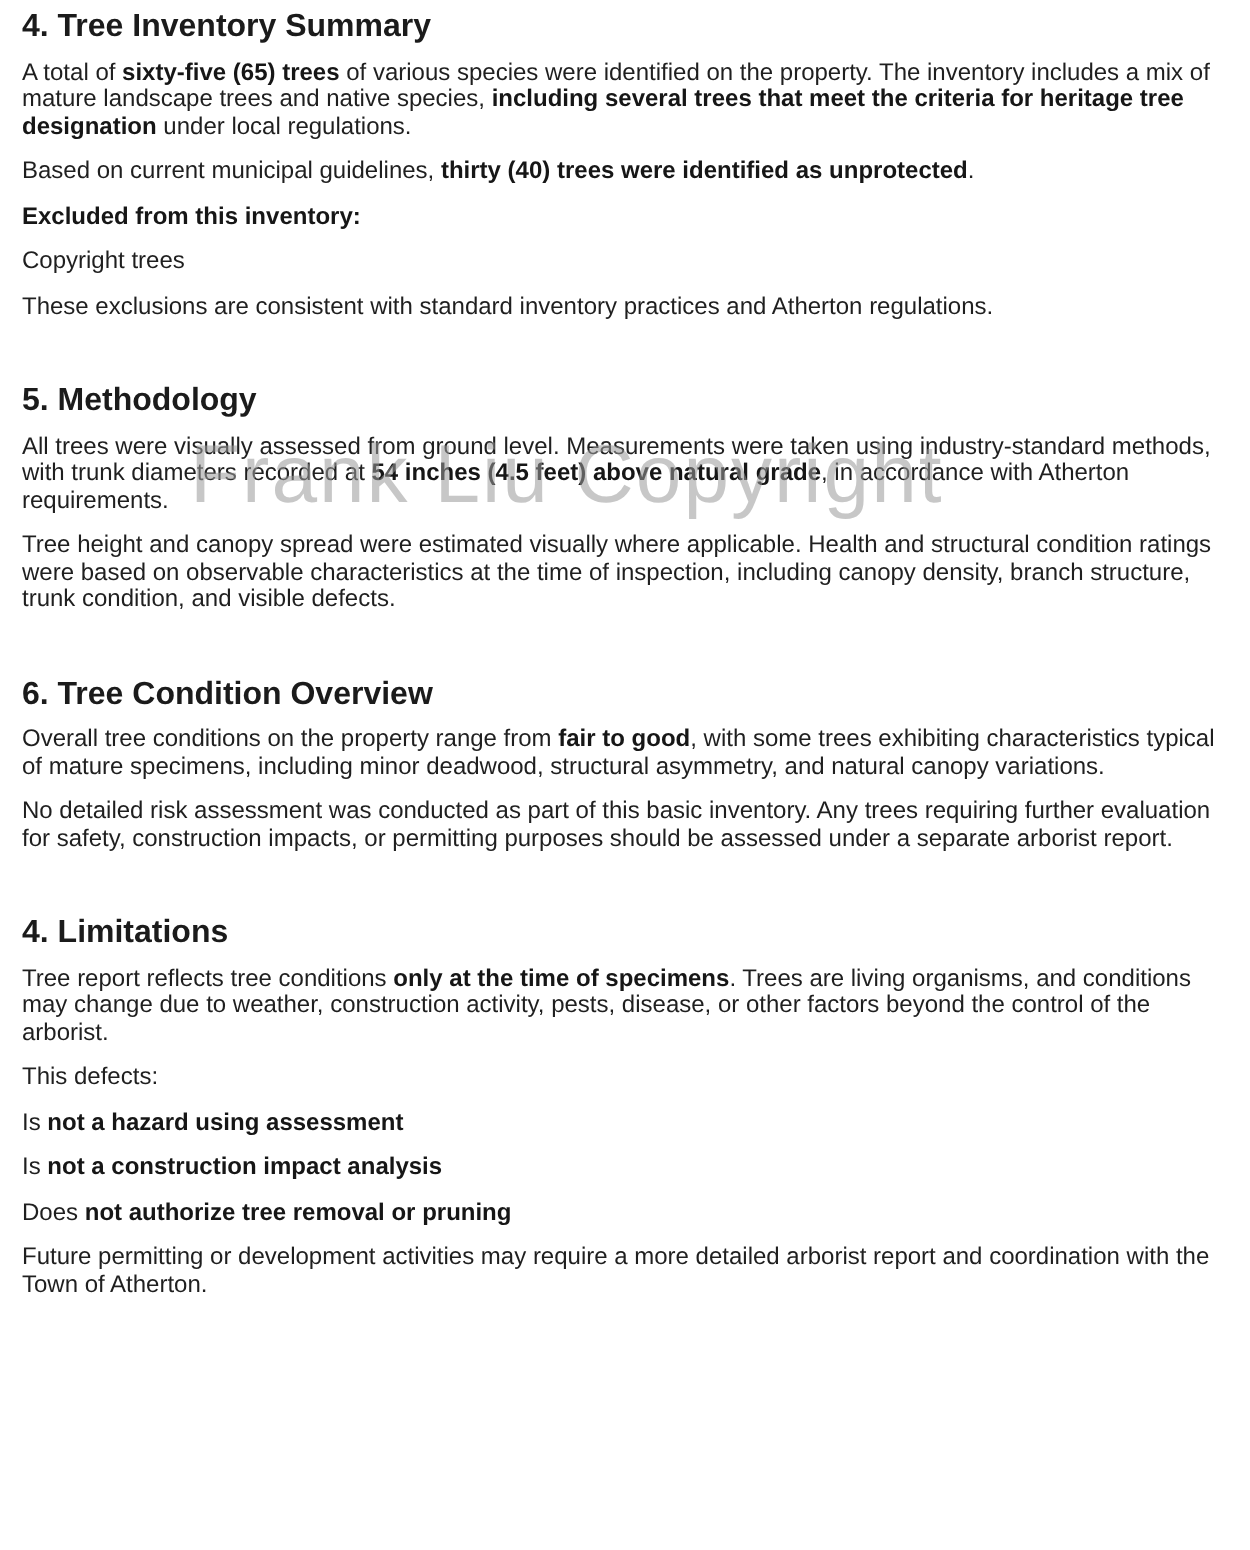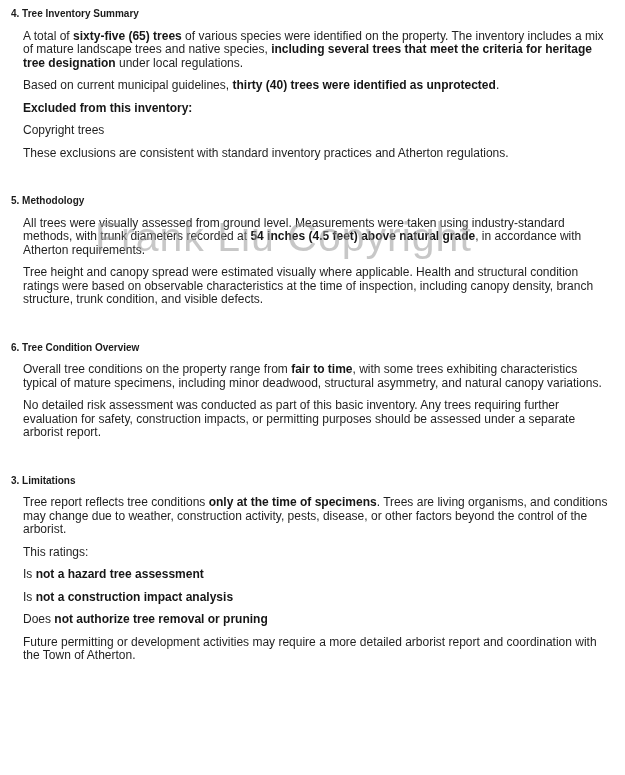--- a/index.html
+++ b/index.html
@@ -13,30 +13,30 @@
     color: #1f1f1f;
   }
   .content {
     position: relative;
     padding: 7px 14px 0 11px;
     z-index: 1;
   }
   .doc-section { margin-top: 34px; }
   .doc-section:first-child { margin-top: 0; }
   .doc-section h2 {
-    font-size: 10px;
+    font-size: 16px;
     line-height: 13.5px;
     font-weight: bold;
     margin: 0 0 9px 0;
     color: #1b1b1b;
   }
   .doc-section p {
     font-size: 12px;
     line-height: 13.5px;
-    margin: 0 0 9px 12px;
+    margin: 0 0 9px 0;
     font-weight: normal;
   }
   .doc-section p b { font-weight: bold; color: #161616; }
   .watermark {
     position: absolute;
     left: 95px;
     top: 217px;
     font-size: 41px;
     line-height: 1;
     letter-spacing: 1px;
@@ -61,26 +61,26 @@
         <p><span>Copyright trees</span></p>
         <p><span>These exclusions are consistent with standard inventory practices and Atherton regulations.</span></p>
       </section>
       <section class="doc-section">
         <h2>5. Methodology</h2>
         <p><span>All trees were visually assessed from ground level. Measurements were taken using industry-standard methods, with trunk diameters recorded at </span><b>54 inches (4.5 feet) above natural grade</b><span>, in accordance with Atherton requirements.</span></p>
         <p><span>Tree height and canopy spread were estimated visually where applicable. Health and structural condition ratings were based on observable characteristics at the time of inspection, including canopy density, branch structure, trunk condition, and visible defects.</span></p>
       </section>
       <section class="doc-section">
         <h2>6. Tree Condition Overview</h2>
-        <p><span>Overall tree conditions on the property range from </span><b>fair to time</b><span>, with some trees exhibiting characteristics typical of mature specimens, including minor deadwood, structural asymmetry, and natural canopy variations.</span></p>
+        <p><span>Overall tree conditions on the property range from </span><b>fair to good</b><span>, with some trees exhibiting characteristics typical of mature specimens, including minor deadwood, structural asymmetry, and natural canopy variations.</span></p>
         <p><span>No detailed risk assessment was conducted as part of this basic inventory. Any trees requiring further evaluation for safety, construction impacts, or permitting purposes should be assessed under a separate arborist report.</span></p>
       </section>
       <section class="doc-section">
-        <h2>3. Limitations</h2>
+        <h2>4. Limitations</h2>
         <p><span>Tree report reflects tree conditions </span><b>only at the time of specimens</b><span>. Trees are living organisms, and conditions may change due to weather, construction activity, pests, disease, or other factors beyond the control of the arborist.</span></p>
-        <p><span>This ratings:</span></p>
-        <p><span>Is </span><b>not a hazard tree assessment</b></p>
+        <p><span>This defects:</span></p>
+        <p><span>Is </span><b>not a hazard using assessment</b></p>
         <p><span>Is </span><b>not a construction impact analysis</b></p>
         <p><span>Does </span><b>not authorize tree removal or pruning</b></p>
         <p><span>Future permitting or development activities may require a more detailed arborist report and coordination with the Town of Atherton.</span></p>
       </section>
     </main>
 </div>
 
 </body></html>

